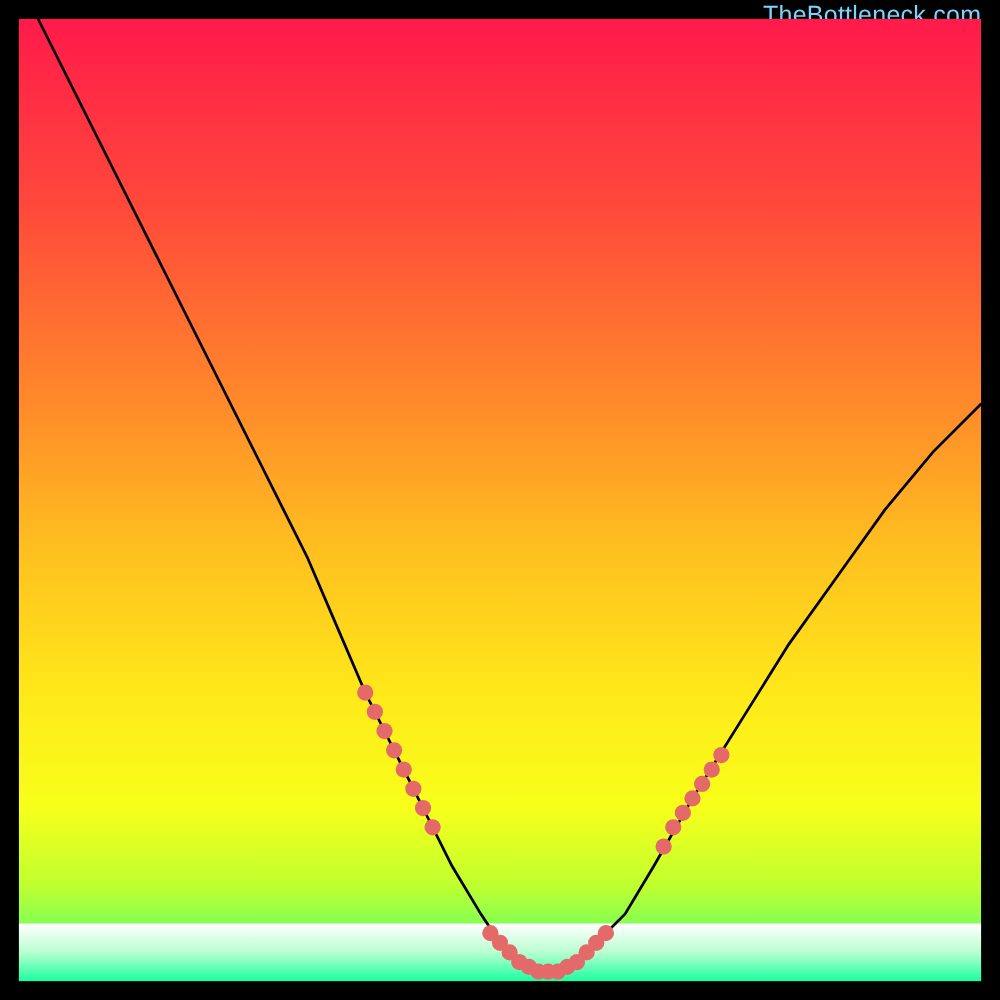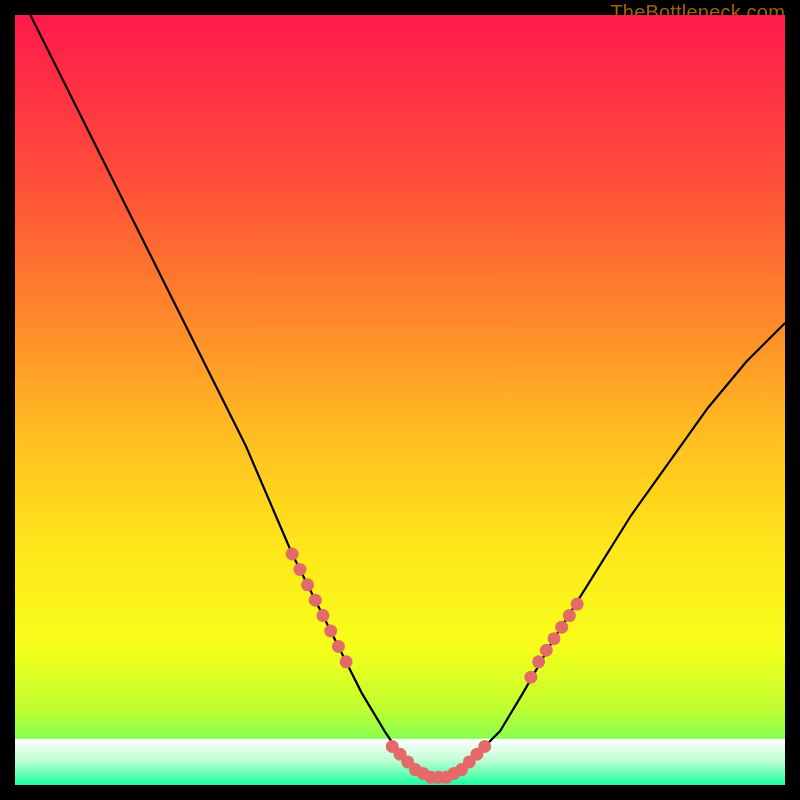--- a/index.html
+++ b/index.html
@@ -23,21 +23,21 @@
     position: absolute;
     left: 0;
     top: 0;
     width: 770px;
     height: 770px;
   }
   .watermark {
     position: absolute;
     top: -14px;
     right: 0px;
-    color: #a16207;
+    color: #7dd3fc;
     font-size: 20px;
     font-weight: 500;
     letter-spacing: 0.2px;
   }
 </style>
 </head>
 <body>
 
 <div class="frame">
   <div class="watermark">TheBottleneck.com</div>

